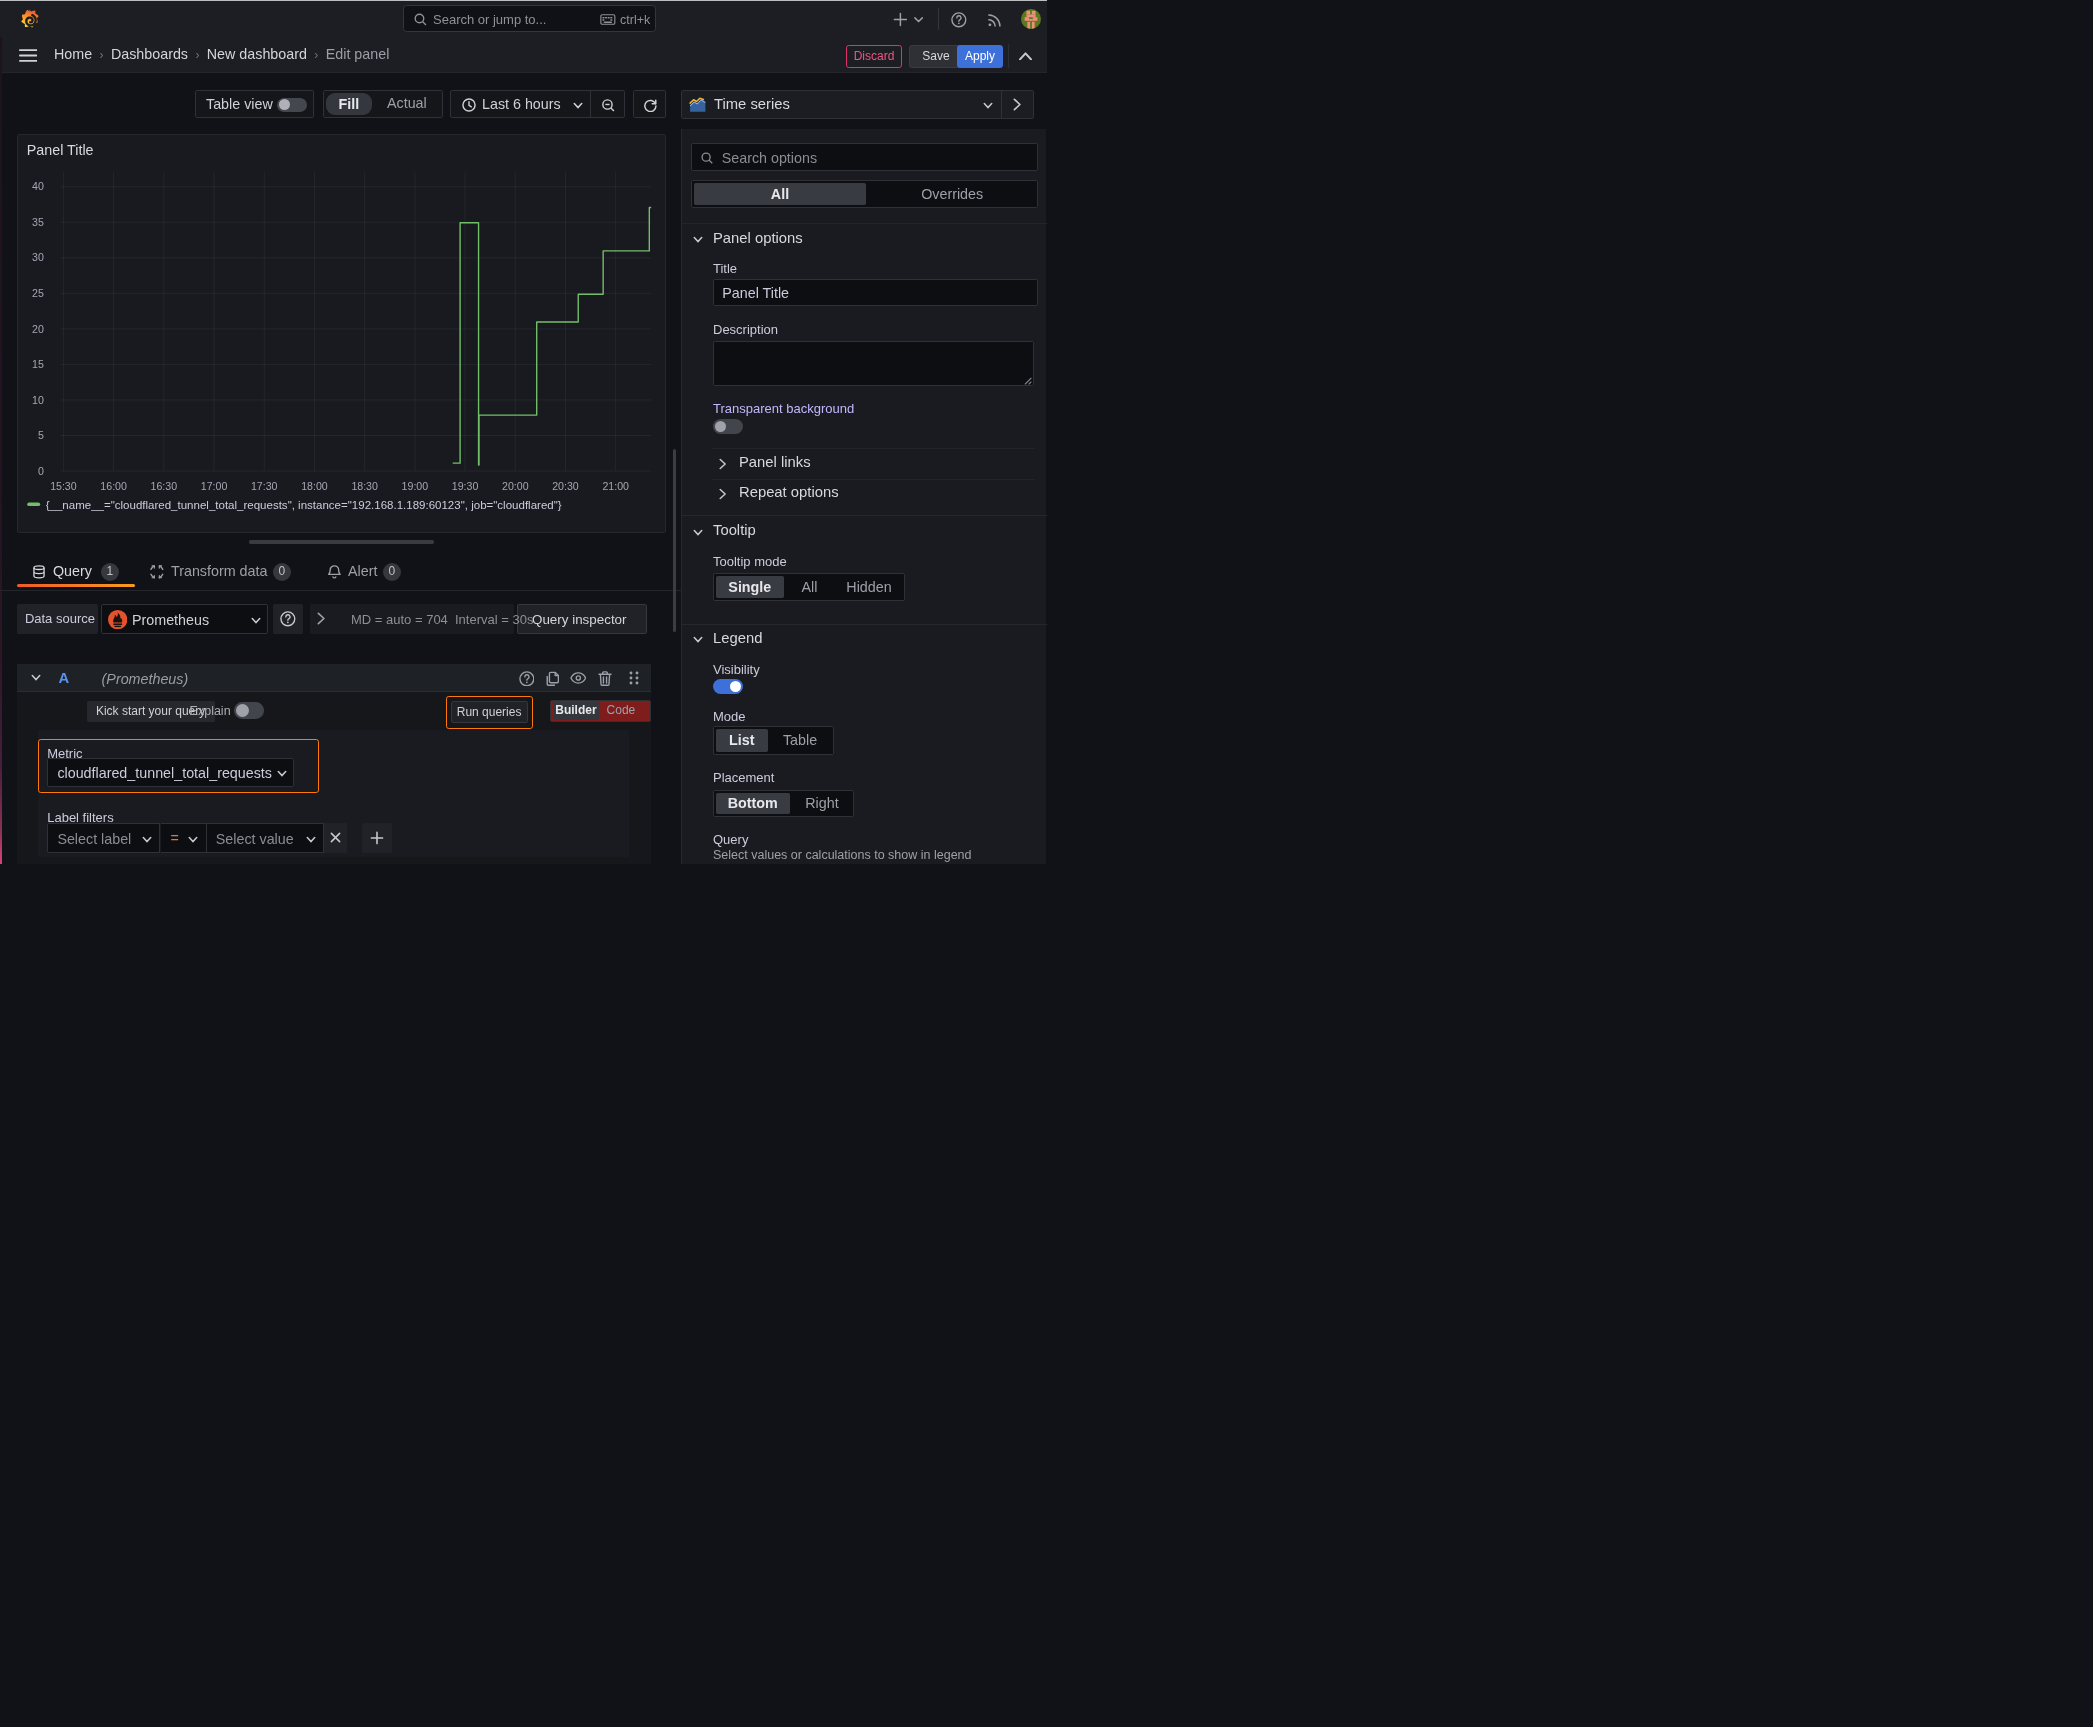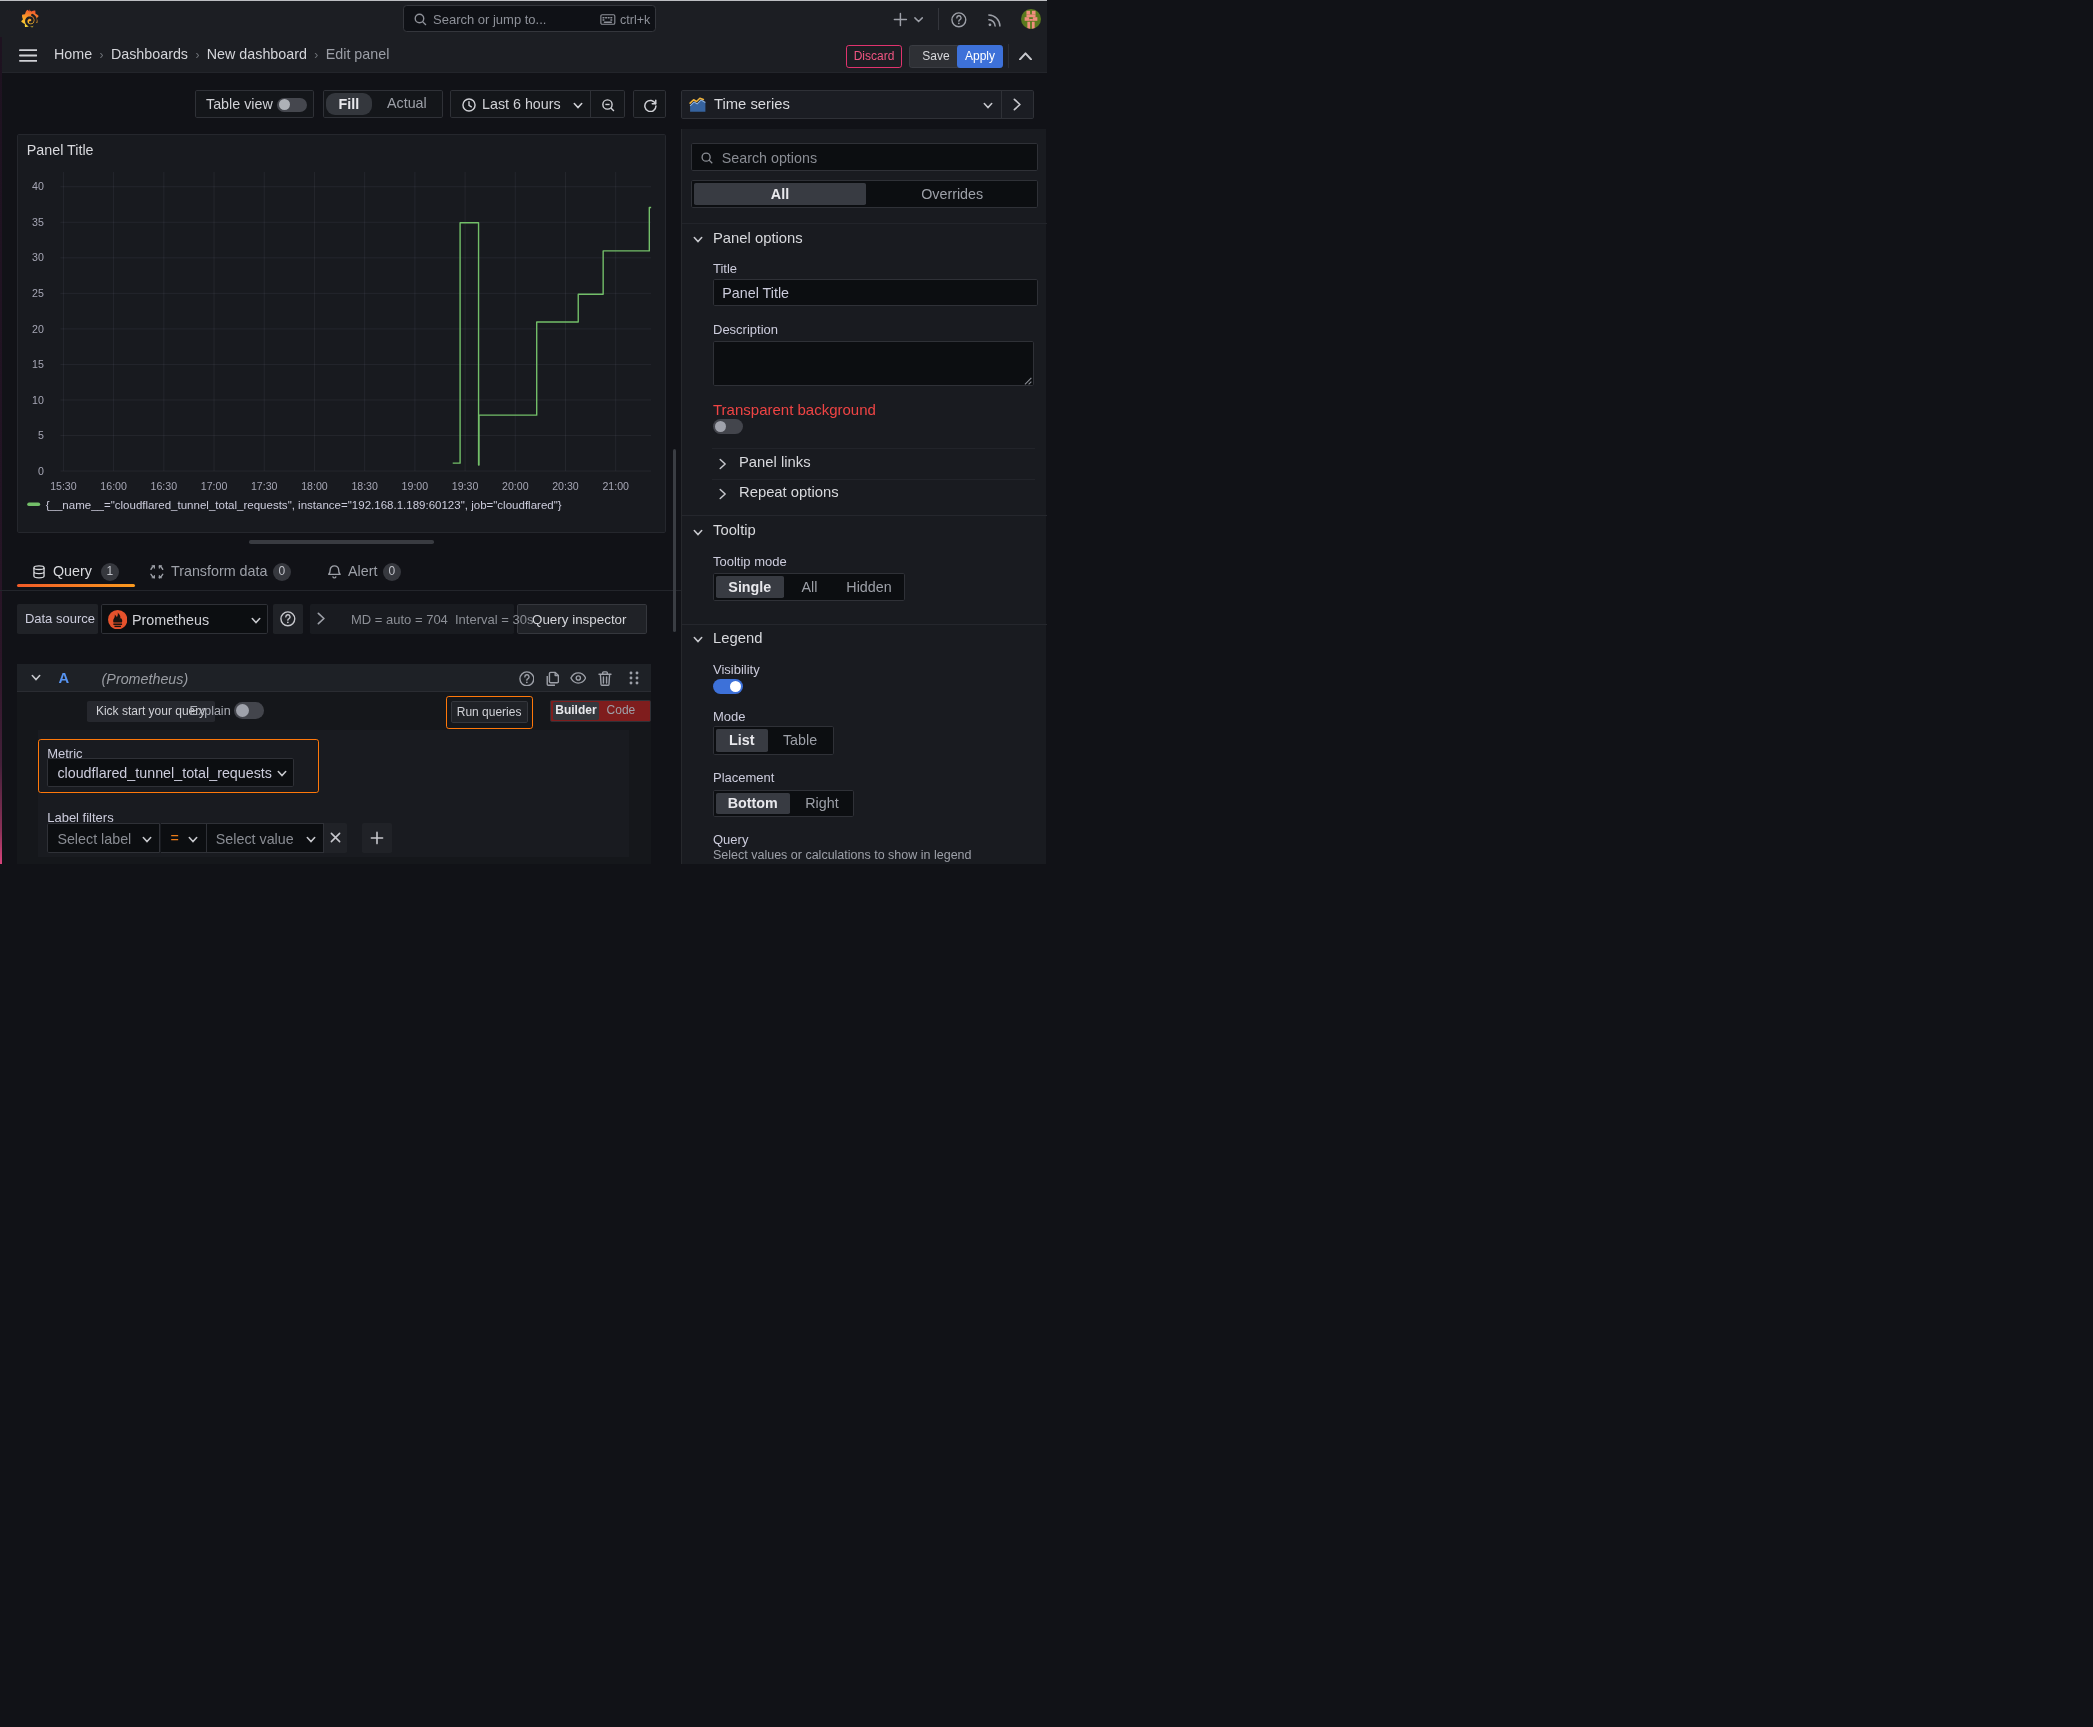--- a/index.html
+++ b/index.html
@@ -350,21 +350,21 @@
   <span class="abs" style="left:31px;top:132px;font-size:13px;font-weight:500;color:#ccccdc;">Title</span>
   <div class="abs" style="left:31px;top:150px;width:325px;height:27px;background:#0c0e11;border:0.9px solid #2f3137;border-radius:1.8px;">
     <span class="abs" style="left:8.3px;top:4.6px;font-size:14.3px;color:#ccccdc;">Panel Title</span>
   </div>
   <span class="abs" style="left:31px;top:193px;font-size:13px;font-weight:500;color:#ccccdc;">Description</span>
   <div class="abs" style="left:31px;top:212px;width:321px;height:45px;background:#0c0e11;border:0.9px solid #2f3137;border-radius:1.8px;">
     <svg class="abs" style="left:310px;top:35px" width="8.3" height="8.3" viewBox="0 0 9 9" stroke="#8a8d94" stroke-width="1.2">
         <path d="M8 1 L1 8 M8 5 L5 8"></path>
       </svg>
   </div>
-  <span class="abs" style="left:31px;top:272px;font-size:15px;font-weight:500;color:#ef4444;">Transparent background</span>
+  <span class="abs" style="left:31px;top:272px;font-size:13px;font-weight:500;color:#c4b5fd;">Transparent background</span>
   <span class="abs" style="left:31px;top:290px;width:29.5px;height:14.8px;background:#43454c;border-radius:8.3px;"></span>
   <span class="abs" style="left:33px;top:292px;width:11px;height:11px;background:#9fa2ab;border-radius:50%;"></span>
 
   <div class="abs" style="left:29.5px;top:319px;width:323px;height:0.9px;background:#22242a;"></div>
   <svg class="abs" style="left:37px;top:329px" width="7.4" height="12" viewBox="0 0 9 14" fill="none" stroke="#c7c8cd" stroke-width="1.8" stroke-linecap="round" stroke-linejoin="round">
       <path d="M1.5 1.5 L7.5 7 L1.5 12.5"></path>
     </svg>
   <span class="abs" style="left:57px;top:325px;font-size:14.8px;color:#d8d9dd;">Panel links</span>
   <div class="abs" style="left:29.5px;top:350px;width:323px;height:0.9px;background:#22242a;"></div>
   <svg class="abs" style="left:37px;top:359px" width="7.4" height="12" viewBox="0 0 9 14" fill="none" stroke="#c7c8cd" stroke-width="1.8" stroke-linecap="round" stroke-linejoin="round">

